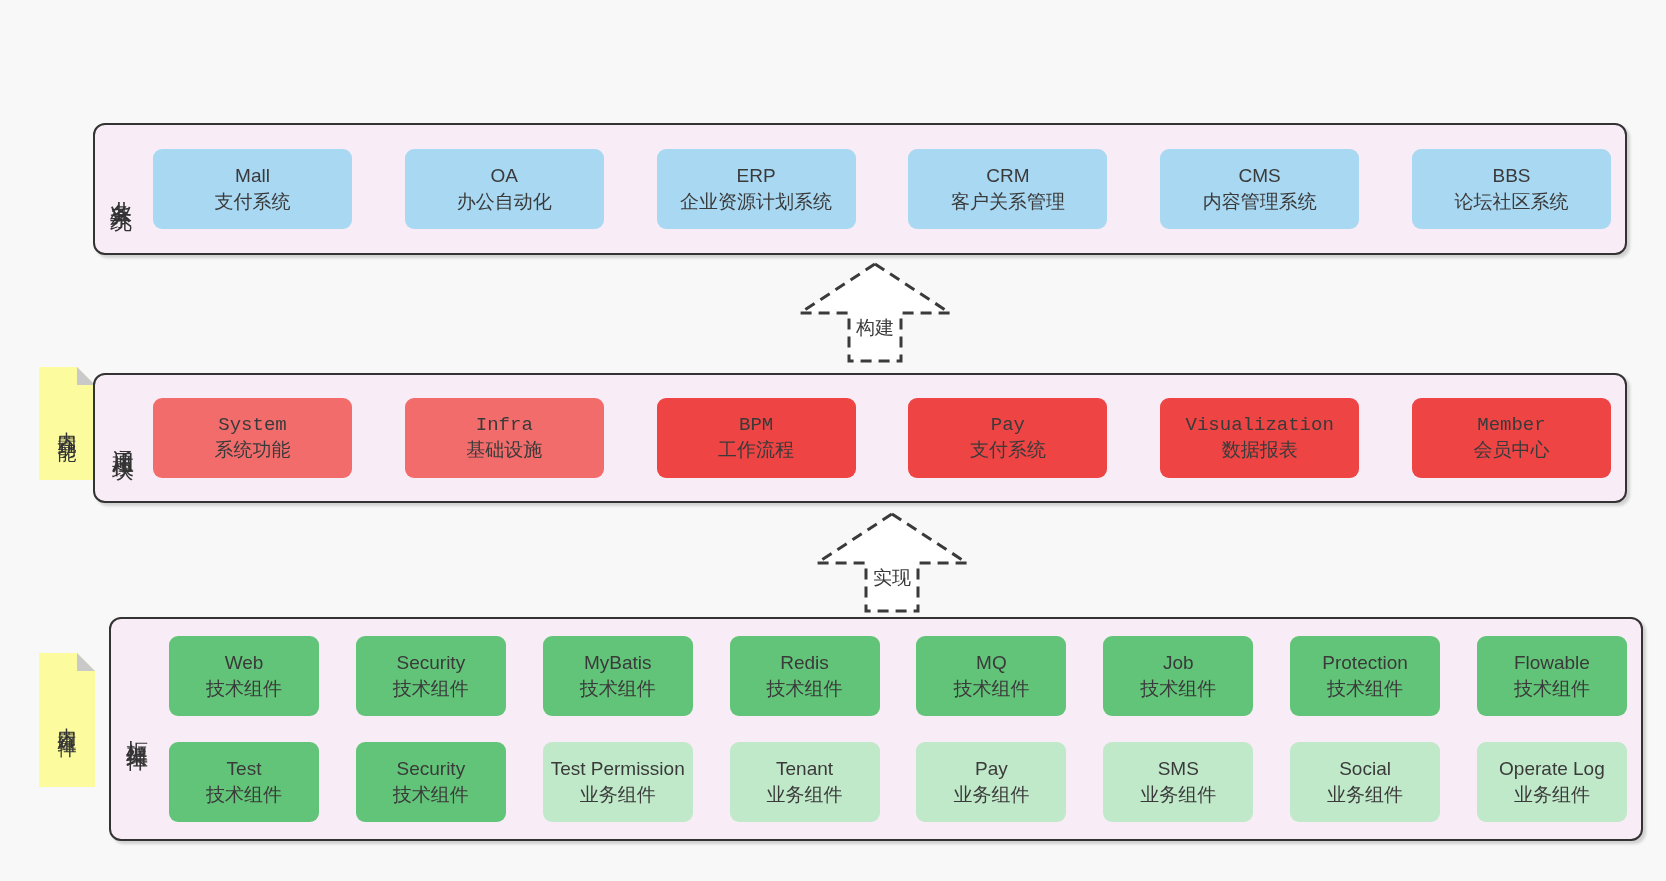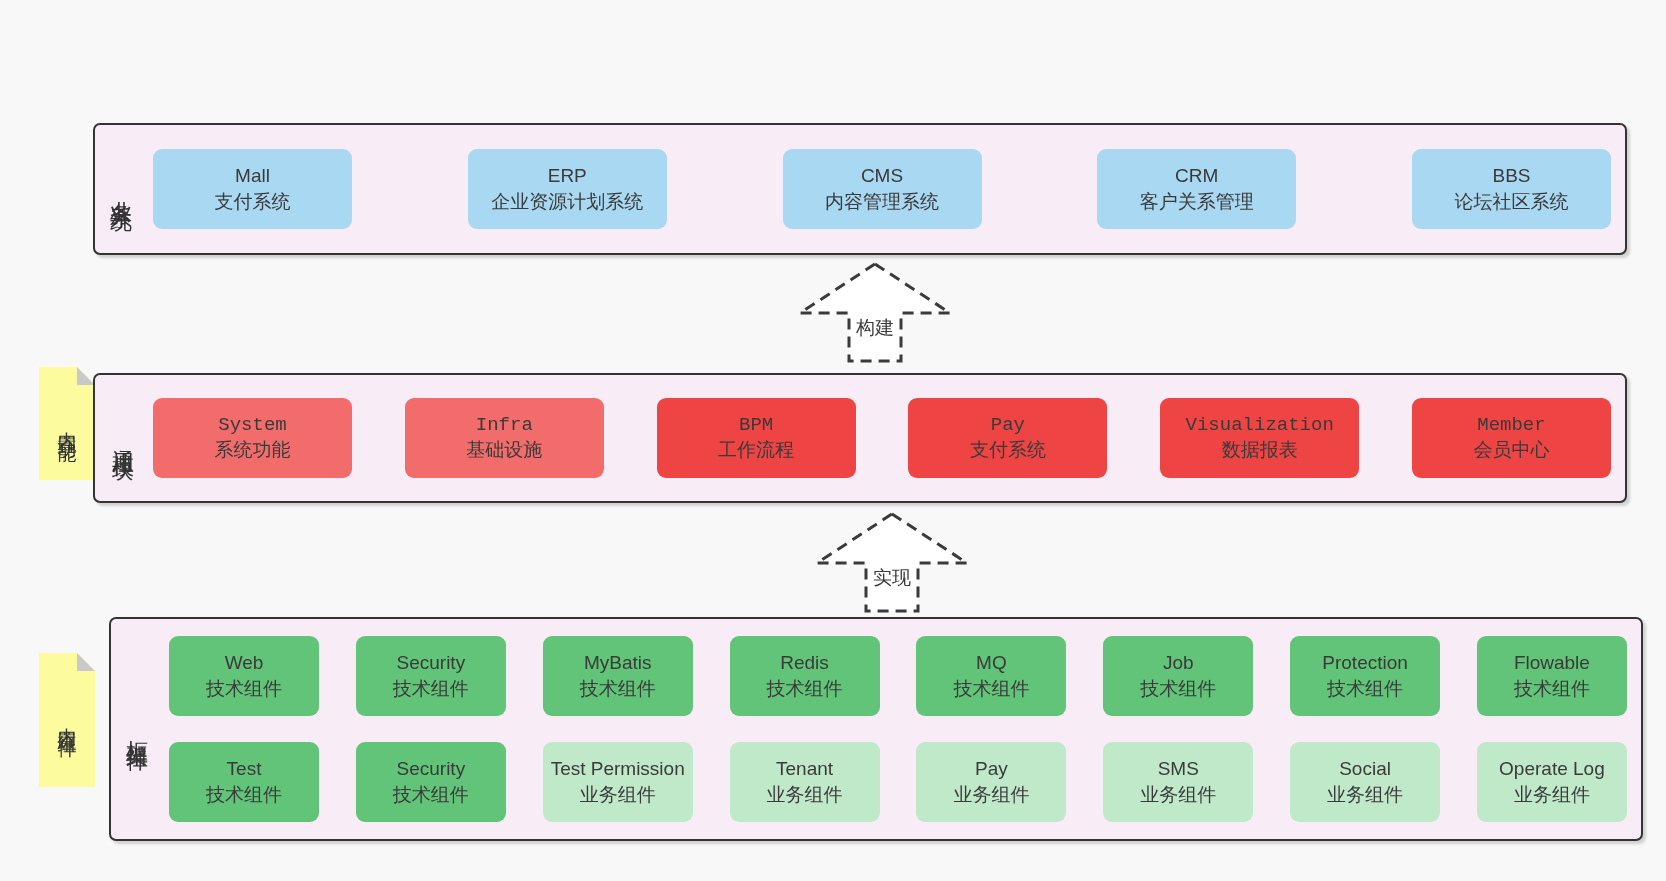--- a/index.html
+++ b/index.html
@@ -5,21 +5,21 @@
   html,body { margin:0; padding:0; }
   body { background:#f8f8f8; }
   .stage {
     position:relative; width:1666px; height:881px; overflow:hidden;
     background:#f8f8f8; color:#3a3a3a;
     font-family:"Liberation Sans","DejaVu Sans",sans-serif;
   }
   
   .layer {
     position:absolute; left:93px; width:1534px; box-sizing:border-box;
-    background:#f8edf6; border:2px solid #333333; border-radius:7px;
+    background:#f8edf6; border:2px solid #333333; border-radius:12px;
     box-shadow:3px 3px 3px rgba(0,0,0,0.16);
     display:flex; z-index:2;
   }
   #layer-business  { top:123px; height:132px; }
   #layer-modules   { top:373px; height:130px;font-family:Liberation Mono, monospace; }
   #layer-framework { top:617px; height:224px;margin-left:16px; }
   .layer-label {
     width:52px; display:flex; align-items:center; justify-content:center;
     writing-mode:vertical-rl; text-orientation:upright;
     font-size:22px; letter-spacing:3px; color:#333;
@@ -94,30 +94,34 @@
   </div>
 
   <section class="layer" id="layer-business">
     <div class="layer-label">业务系统</div>
     <div class="boxes">
       <div class="box blue">
         <span>Mall</span>
         <span>支付系统</span>
       </div>
       <div class="box blue">
+        <span>OA</span>
+        <span>办公自动化</span>
+      </div>
+      <div class="box blue">
         <span>ERP</span>
         <span>企业资源计划系统</span>
       </div>
       <div class="box blue">
+        <span>CRM</span>
+        <span>客户关系管理</span>
+      </div>
+      <div class="box blue">
         <span>CMS</span>
         <span>内容管理系统</span>
-      </div>
-      <div class="box blue">
-        <span>CRM</span>
-        <span>客户关系管理</span>
       </div>
       <div class="box blue">
         <span>BBS</span>
         <span>论坛社区系统</span>
       </div>
     </div>
   </section>
 
   <svg class="arrow" id="arrow-build" width="170" height="104" viewBox="0 0 170 104">
     <polygon points="85,3 160,52 111,52 111,100 59,100 59,52 10,52"></polygon>

